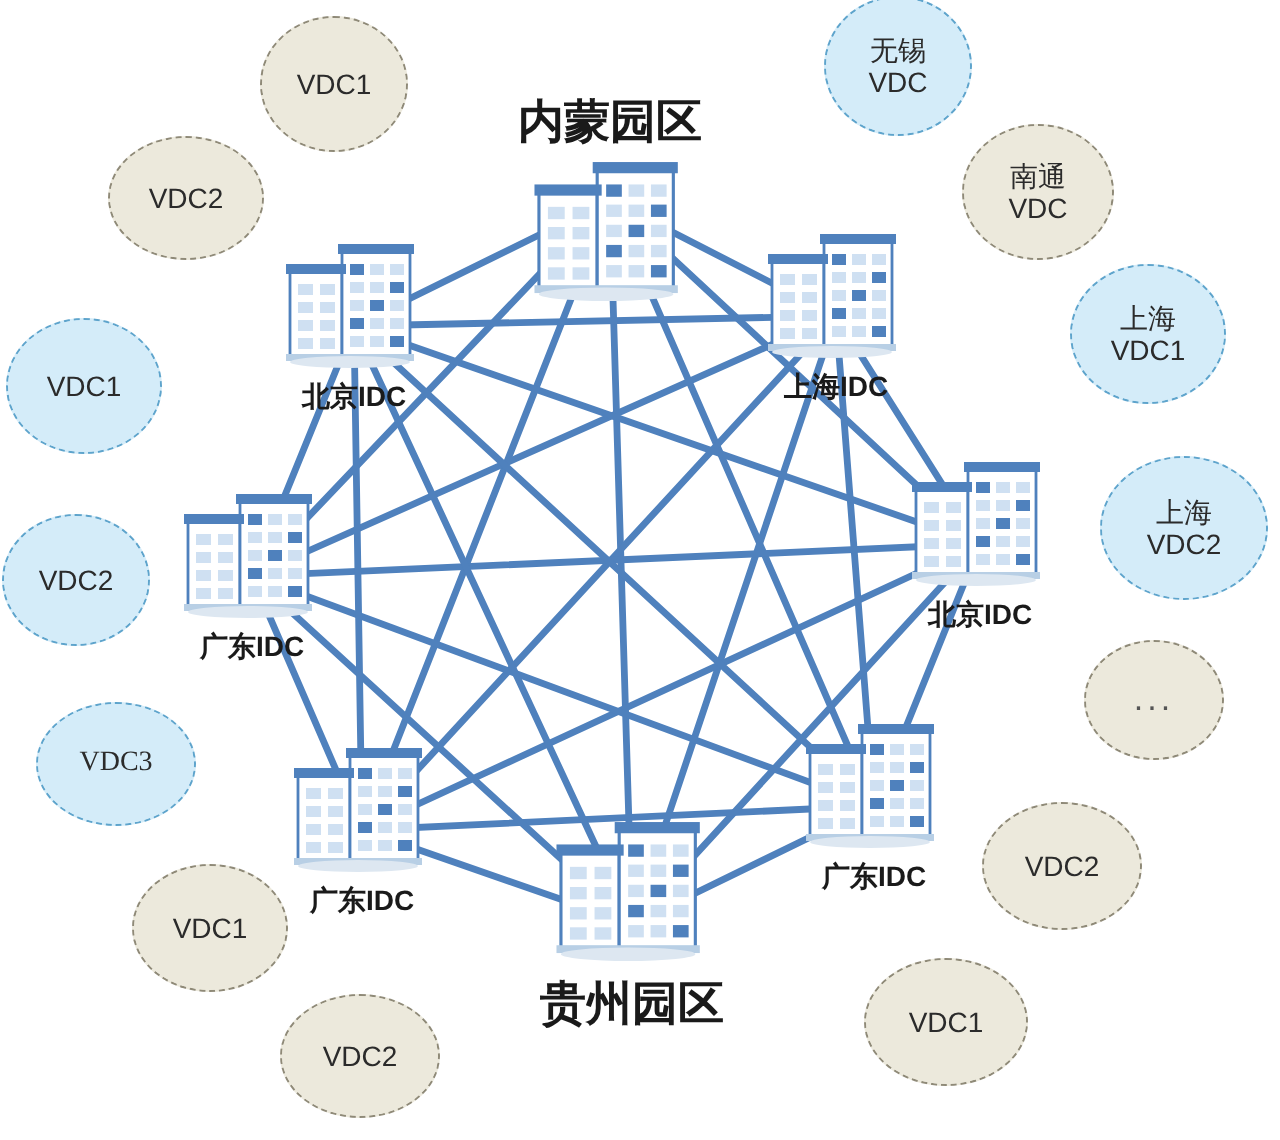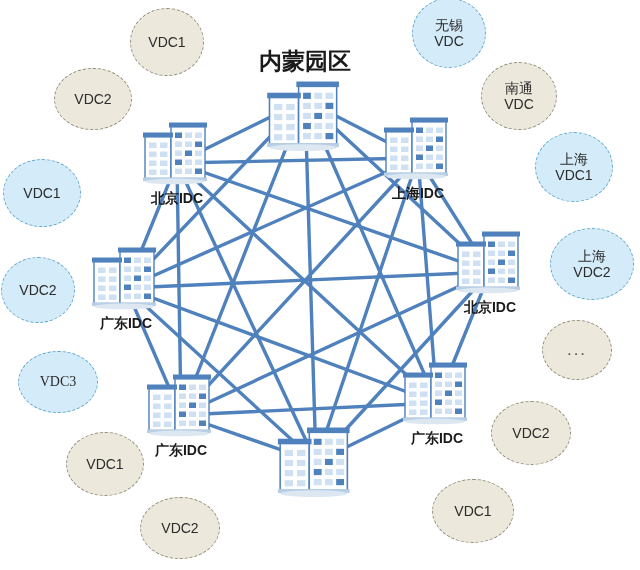--- a/index.html
+++ b/index.html
@@ -250,21 +250,21 @@
           <rect x="44" y="32" width="7" height="5.5" fill="#4f81bd"></rect>
           <rect x="54" y="32" width="7" height="5.5" fill="#cfe0f2"></rect>
           <rect x="34" y="41" width="7" height="5.5" fill="#4f81bd"></rect>
           <rect x="44" y="41" width="7" height="5.5" fill="#cfe0f2"></rect>
           <rect x="54" y="41" width="7" height="5.5" fill="#cfe0f2"></rect>
           <rect x="34" y="50" width="7" height="5.5" fill="#cfe0f2"></rect>
           <rect x="44" y="50" width="7" height="5.5" fill="#cfe0f2"></rect>
           <rect x="54" y="50" width="7" height="5.5" fill="#4f81bd"></rect>
           <rect x="2" y="59" width="64" height="3.5" fill="#b8cfe5"></rect>
           <ellipse cx="34" cy="63" rx="30" ry="3" fill="#dde7f1"></ellipse>
-        </svg></div>
+        </svg><div class="node-label big">贵州园区</div></div>
       <div class="node" style="left: 181px; top: 415px;"><svg width="72" height="66" viewBox="0 0 72 66">
           <rect x="4" y="18" width="26" height="42" fill="#ffffff" stroke="#4f81bd" stroke-width="1.4"></rect>
           <rect x="30" y="8" width="34" height="52" fill="#ffffff" stroke="#4f81bd" stroke-width="1.4"></rect>
           <rect x="2" y="14" width="30" height="5" fill="#4f81bd"></rect>
           <rect x="28" y="4" width="38" height="5" fill="#4f81bd"></rect>
           <rect x="8" y="24" width="7.5" height="5.5" fill="#cfe0f2"></rect>
           <rect x="19" y="24" width="7.5" height="5.5" fill="#cfe0f2"></rect>
           <rect x="8" y="33" width="7.5" height="5.5" fill="#cfe0f2"></rect>
           <rect x="19" y="33" width="7.5" height="5.5" fill="#cfe0f2"></rect>
           <rect x="8" y="42" width="7.5" height="5.5" fill="#cfe0f2"></rect>

